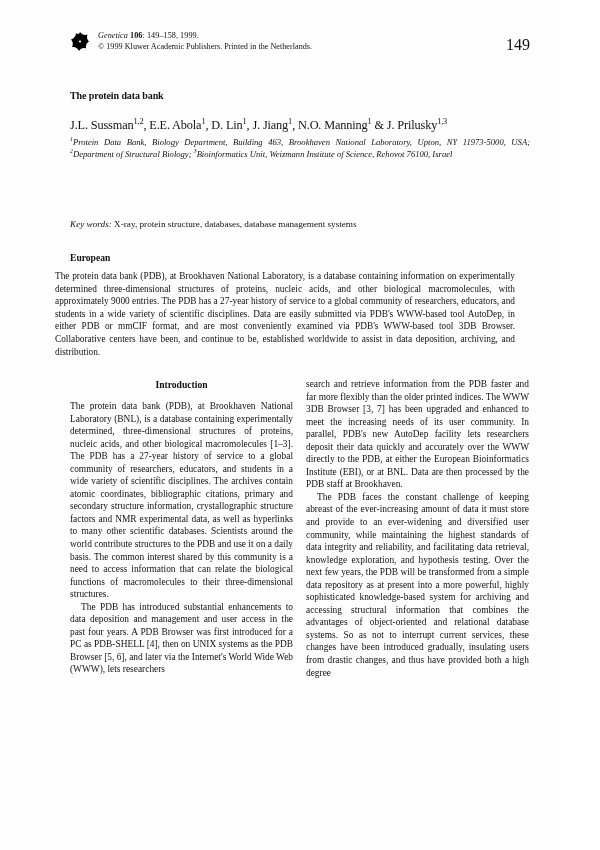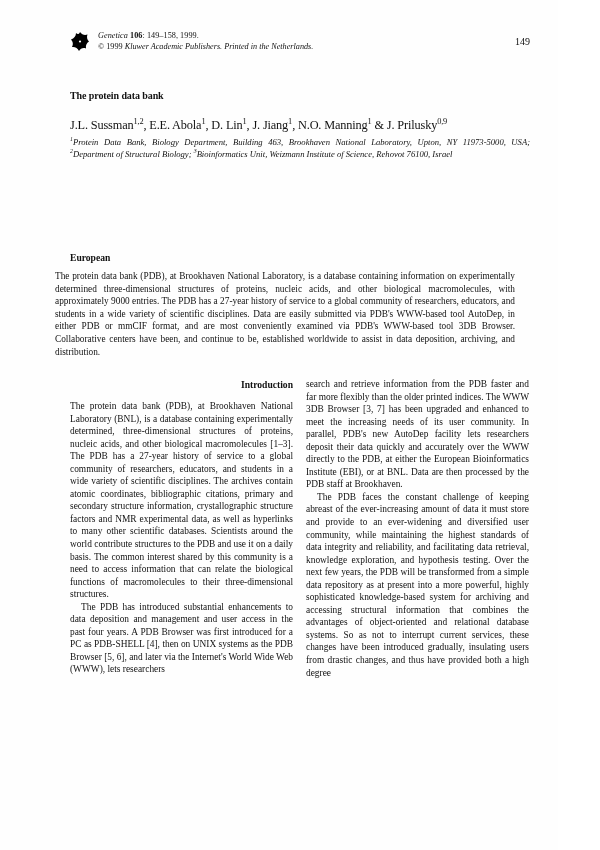--- a/index.html
+++ b/index.html
@@ -55,27 +55,27 @@
   .journal-line .bold { font-weight: bold; font-style: normal; }
 
   .copyright-line {
     position: absolute;
     left: 28px;
     top: 11px;
     font-size: 8.2px;
     line-height: 11.2px;
     white-space: nowrap;
   }
-  .copyright-line .ital { font-style: italic; }
+  .copyright-line .ital { }
 
   .folio {
     position: absolute;
     right: 0px;
     top: 6px;
-    font-size: 10px;
+    font-size: 16px;
     font-family: Liberation Serif, serif;
   }
 
   
   .title-block {
     position: absolute;
     left: 70px;
     top: 86px;
     width: 460px;
   }
@@ -164,21 +164,21 @@
     line-height: 12.55px;
     text-align: justify;
     hyphens: auto;
     -webkit-hyphens: auto;
   }
 
   .section-head {
     font-size: 9.6px;
     font-weight: bold;
     line-height: 13px;
-    text-align: right;
+    text-align: center;
     margin-bottom: 9px;
   }
 
   .col p { text-align: justify; }
   .col p.indent { text-indent: 11px; }
 </style>
 </head>
 <body>
 
 <div class="page">
@@ -202,24 +202,27 @@
 
     <div class="copyright-line">
       <span>© 1999 </span><span class="ital">Kluwer Academic Publishers.</span><span class="ital">  Printed in the Netherlands.</span>
     </div>
 
     <div class="folio">149</div>
   </div>
 
   <div class="title-block">
     <div class="article-title">The protein data bank</div>
-    <div class="authors">J.L. Sussman<sup>1,2</sup>, E.E. Abola<sup>1</sup>, D. Lin<sup>1</sup>, J. Jiang<sup>1</sup>, N.O. Manning<sup>1</sup> &amp; J. Prilusky<sup>0,9</sup></div>
+    <div class="authors">J.L. Sussman<sup>1,2</sup>, E.E. Abola<sup>1</sup>, D. Lin<sup>1</sup>, J. Jiang<sup>1</sup>, N.O. Manning<sup>1</sup> &amp; J. Prilusky<sup>1,3</sup></div>
     <div class="affiliations"><sup>1</sup>Protein Data Bank, Biology Department, Building 463, Brookhaven National Laboratory, Upton, NY 11973-5000, USA; <sup>2</sup>Department of Structural Biology; <sup>3</sup>Bioinformatics Unit, Weizmann Institute of Science, Rehovot 76100, Israel</div>
   </div>
 
+  <div class="keywords">
+    <span class="kw-label">Key words:</span><span> X-ray, protein structure, databases, database management systems</span>
+  </div>
 
   <div class="abstract-head">European</div>
   <div class="abstract-body">The protein data bank (PDB), at Brookhaven National Laboratory, is a database containing information on experimentally determined three-dimensional structures of proteins, nucleic acids, and other biological macromolecules, with approximately 9000 entries. The PDB has a 27-year history of service to a global community of researchers, educators, and students in a wide variety of scientific disciplines. Data are easily submitted via PDB's WWW-based tool AutoDep, in either PDB or mmCIF format, and are most conveniently examined via PDB's WWW-based tool 3DB Browser. Collaborative centers have been, and continue to be, established worldwide to assist in data deposition, archiving, and distribution.</div>
 
   <div class="columns">
 
     <div class="col">
       <div class="section-head">Introduction</div>
       <p>The protein data bank (PDB), at Brookhaven National Laboratory (BNL), is a database containing experimentally determined, three-dimensional structures of proteins, nucleic acids, and other biological macromolecules [1–3]. The PDB has a 27-year history of service to a global community of researchers, educators, and students in a wide variety of scientific disciplines. The archives contain atomic coordinates, bibliographic citations, primary and secondary structure information, crystallographic structure factors and NMR experimental data, as well as hyperlinks to many other scientific databases. Scientists around the world contribute structures to the PDB and use it on a daily basis. The common interest shared by this community is a need to access information that can relate the biological functions of macromolecules to their three-dimensional structures.</p>
       <p class="indent">The PDB has introduced substantial enhancements to data deposition and management and user access in the past four years. A PDB Browser was first introduced for a PC as PDB-SHELL [4], then on UNIX systems as the PDB Browser [5, 6], and later via the Internet's World Wide Web (WWW), lets researchers</p>

